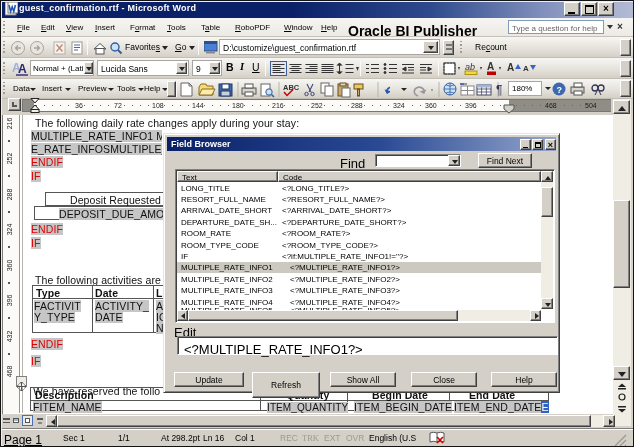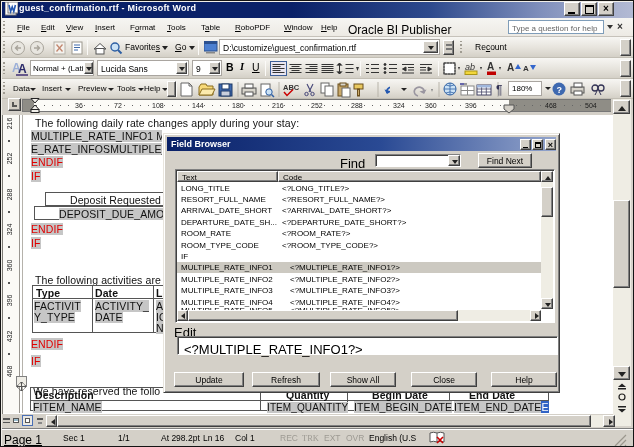--- a/index.html
+++ b/index.html
@@ -41,21 +41,21 @@
   <span class="abs" style="left:17px;top:5px;font-size:8px;"><u>F</u>ile</span>
   <span class="abs" style="left:41px;top:5px;font-size:8px;"><u>E</u>dit</span>
   <span class="abs" style="left:66px;top:5px;font-size:8px;"><u>V</u>iew</span>
   <span class="abs" style="left:95px;top:5px;font-size:8px;"><u>I</u>nsert</span>
   <span class="abs" style="left:130px;top:5px;font-size:8px;">F<u>o</u>rmat</span>
   <span class="abs" style="left:167px;top:5px;font-size:8px;"><u>T</u>ools</span>
   <span class="abs" style="left:201px;top:5px;font-size:8px;">T<u>a</u>ble</span>
   <span class="abs" style="left:235px;top:5px;font-size:8px;"><u>R</u>oboPDF</span>
   <span class="abs" style="left:284px;top:5px;font-size:8px;"><u>W</u>indow</span>
   <span class="abs" style="left:321px;top:5px;font-size:8px;"><u>H</u>elp</span>
-  <span class="abs" style="left:348px;top:5px;font-size:12px;">Oracle BI Publisher</span>
+  <span class="abs" style="left:348px;top:5px;font-size:14px;font-weight:bold;">Oracle BI Publisher</span>
 
   <div class="abs" style="left:508px;top:2px;width:96px;height:14px;background:#fff;border:1px solid #7F9DB9;">
       <span style="position:absolute;left:3px;top:3px;font-size:8px;color:#666;">Type a question for help</span>
     </div>
   <div class="abs" style="left:607px;top:7px;width:0;height:0;border-left:3px solid transparent;border-right:3px solid transparent;border-top:4px solid #333;"></div>
   <span class="abs" style="left:617px;top:3px;font-size:10px;font-weight:bold;color:#333;">×</span>
 </div>
 
 <div class="abs tb" style="left:0;top:37px;width:634px;height:21px;border-bottom:1px solid #C2BEB4;">
   <div class="abs grip" style="left:3px;top:4px;height:14px;"></div>
@@ -464,20 +464,21 @@
       <div style="position:absolute;left:0;top:45.6px;width:364px;height:11.4px;">
         <span style="position:absolute;left:4px;top:1.5px;white-space:nowrap;">ROOM_RATE</span>
         <span style="position:absolute;left:105px;top:1.5px;white-space:nowrap;">&lt;?ROOM_RATE?&gt;</span>
       </div>
       <div style="position:absolute;left:0;top:57px;width:364px;height:11.4px;">
         <span style="position:absolute;left:4px;top:1.5px;white-space:nowrap;">ROOM_TYPE_CODE</span>
         <span style="position:absolute;left:105px;top:1.5px;white-space:nowrap;">&lt;?ROOM_TYPE_CODE?&gt;</span>
       </div>
       <div style="position:absolute;left:0;top:68.4px;width:364px;height:11.4px;">
         <span style="position:absolute;left:4px;top:1.5px;white-space:nowrap;">IF</span>
+        <span style="position:absolute;left:105px;top:1.5px;white-space:nowrap;">&lt;?if:MULTIPLE_RATE_INFO1!=''?&gt;</span>
       </div>
       <div style="position:absolute;left:0;top:79.8px;width:364px;height:11.4px;background:#CCC9C1;">
         <span style="position:absolute;left:4px;top:1.5px;white-space:nowrap;">MULTIPLE_RATE_INFO1</span>
         <span style="position:absolute;left:113px;top:1.5px;white-space:nowrap;">&lt;?MULTIPLE_RATE_INFO1?&gt;</span>
       </div>
       <div style="position:absolute;left:0;top:91.2px;width:364px;height:11.4px;">
         <span style="position:absolute;left:4px;top:1.5px;white-space:nowrap;">MULTIPLE_RATE_INFO2</span>
         <span style="position:absolute;left:113px;top:1.5px;white-space:nowrap;">&lt;?MULTIPLE_RATE_INFO2?&gt;</span>
       </div>
       <div style="position:absolute;left:0;top:102.60000000000001px;width:364px;height:11.4px;">
@@ -513,21 +514,21 @@
         <div class="abs" style="left:4px;top:2px;width:0;height:0;border-top:3px solid transparent;border-bottom:3px solid transparent;border-left:4px solid #222;"></div>
       </div>
   </div>
 
   <span class="abs dlgtxt" style="left:10px;top:191px;">Edit</span>
   <div class="abs sunk" style="left:13px;top:202px;width:381px;height:19px;background:#fff;">
     <span class="abs dlgtxt" style="left:6px;top:5px;">&lt;?MULTIPLE_RATE_INFO1?&gt;</span>
   </div>
 
   <div class="abs btn3d" style="left:10px;top:238px;width:70px;height:15px;display:flex;align-items:center;justify-content:center;font-size:8.5px;">Update</div>
-  <div class="abs btn3d" style="left:88px;top:238px;width:68px;height:15px;display:flex;align-items:center;justify-content:center;font-size:8.5px;">Refresh</div>
+  <div class="abs btn3d" style="left:88px;top:238px;width:68px;height:26px;display:flex;align-items:center;justify-content:center;font-size:8.5px;">Refresh</div>
   <div class="abs btn3d" style="left:166px;top:238px;width:66px;height:15px;display:flex;align-items:center;justify-content:center;font-size:8.5px;">Show All</div>
   <div class="abs btn3d" style="left:247px;top:238px;width:66px;height:15px;display:flex;align-items:center;justify-content:center;font-size:8.5px;">Close</div>
   <div class="abs btn3d" style="left:327px;top:238px;width:66px;height:15px;display:flex;align-items:center;justify-content:center;font-size:8.5px;">Help</div>
 </div>
 
 <div class="abs" style="left:613px;top:99px;width:18px;height:327px;background:#EFEDE4;">
   <div class="abs btn3d" style="left:0;top:1px;width:17px;height:14px;">
       <div class="abs" style="left:4px;top:5px;width:0;height:0;border-left:4px solid transparent;border-right:4px solid transparent;border-bottom:5px solid #222;"></div>
     </div>
   <div class="abs btn3d" style="left:0;top:101px;width:17px;height:88px;"></div>

